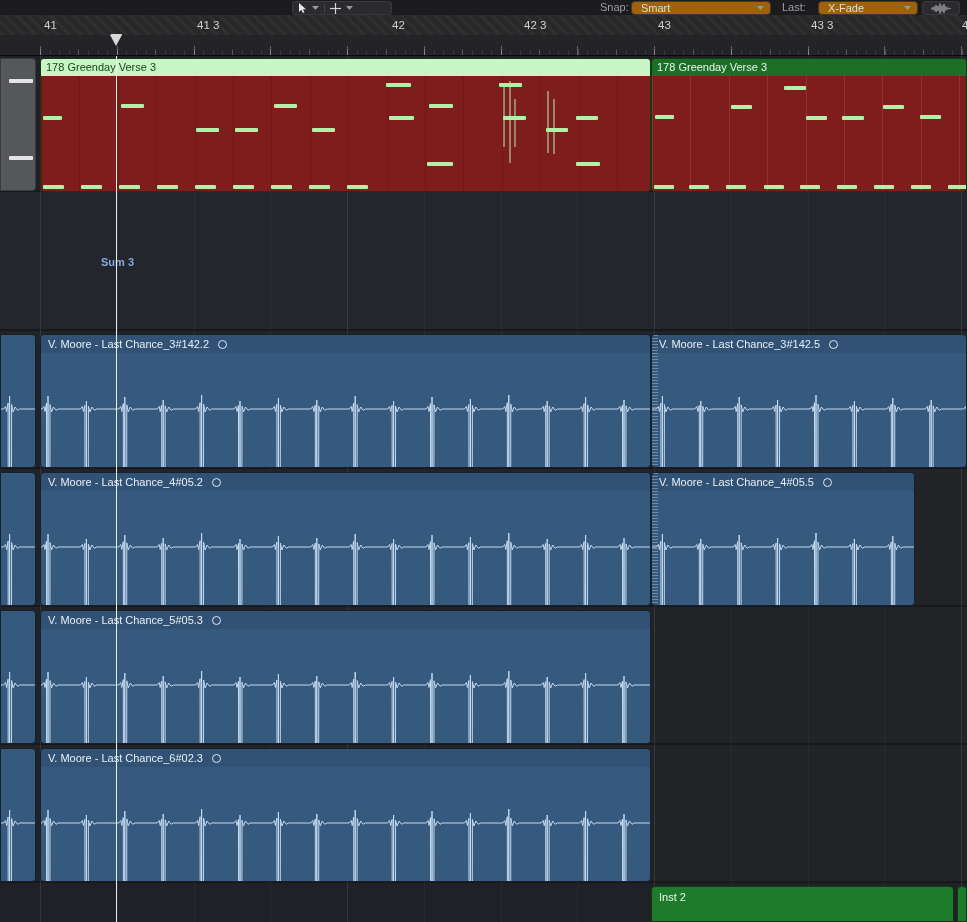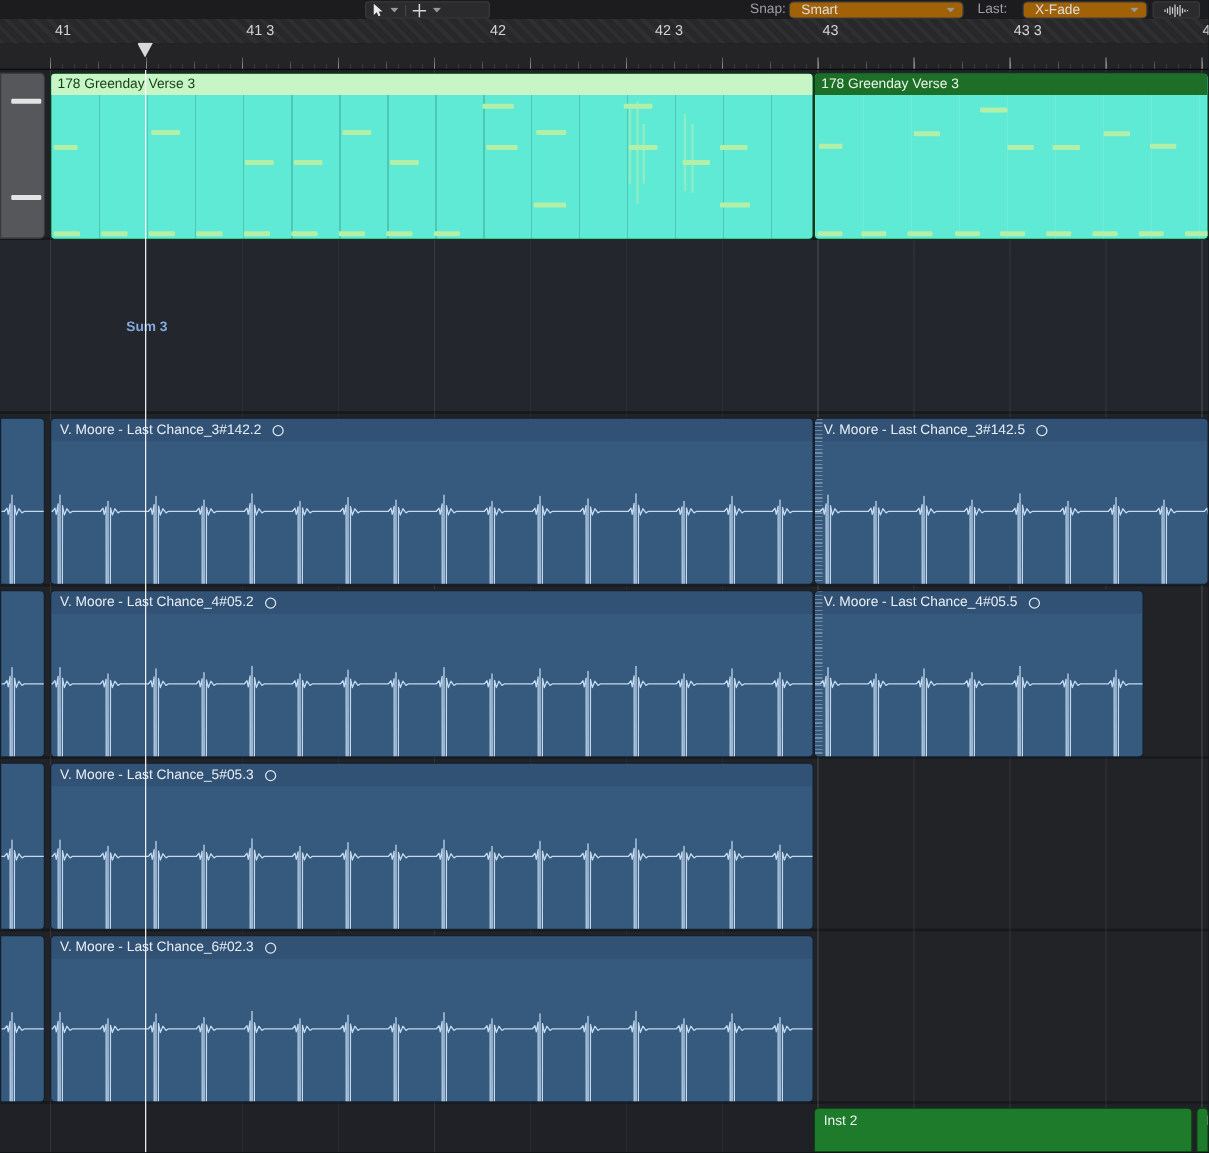--- a/index.html
+++ b/index.html
@@ -34,21 +34,21 @@
     background-position:0 100%,0 100%,0 100%;background-repeat:no-repeat;}
   
   #tracks{position:absolute;left:0;top:55px;width:967px;height:867px;background:#17181b;}
   .lane{position:absolute;left:0;width:967px;}
   #grid{position:absolute;left:40px;top:0;width:927px;height:867px;z-index:2;pointer-events:none;
     background:
       repeating-linear-gradient(to right,rgba(255,255,255,.055) 0 1px,transparent 1px 307px),
       repeating-linear-gradient(to right,rgba(255,255,255,.04) 0 1px,transparent 1px 76.75px);}
   
   .region{position:absolute;z-index:3;box-sizing:border-box;border-radius:4px;overflow:hidden;}
-  .r-midi{background:#5eead4;border:1px solid #0e3a14;}
+  .r-midi{background:#7f1d1d;border:1px solid #0e3a14;}
   .r-midi .mbody{position:absolute;left:0;right:0;top:17px;bottom:0;
       background:repeating-linear-gradient(to right,rgba(0,0,0,.15) 0 1px,transparent 1px 38.4px);}
   .r-midi.unsel .mbody{background:repeating-linear-gradient(to right,rgba(255,255,255,.10) 0 1px,transparent 1px 38.4px);}
   .mhead{position:absolute;left:0;right:0;top:0;height:17px;font-size:11px;line-height:17px;
          white-space:nowrap;overflow:hidden;}
   .r-midi.sel .mhead{background:#c8f5c6;color:#153f16;}
   .r-midi.unsel .mhead{background:#1d6f28;color:#e9f6e9;}
   .mhead span{padding-left:5px;}
   .note{position:absolute;height:3.5px;background:#b2f0aa;border-radius:1px;}
   .stem{position:absolute;width:2px;background:rgba(185,240,180,.5);}

